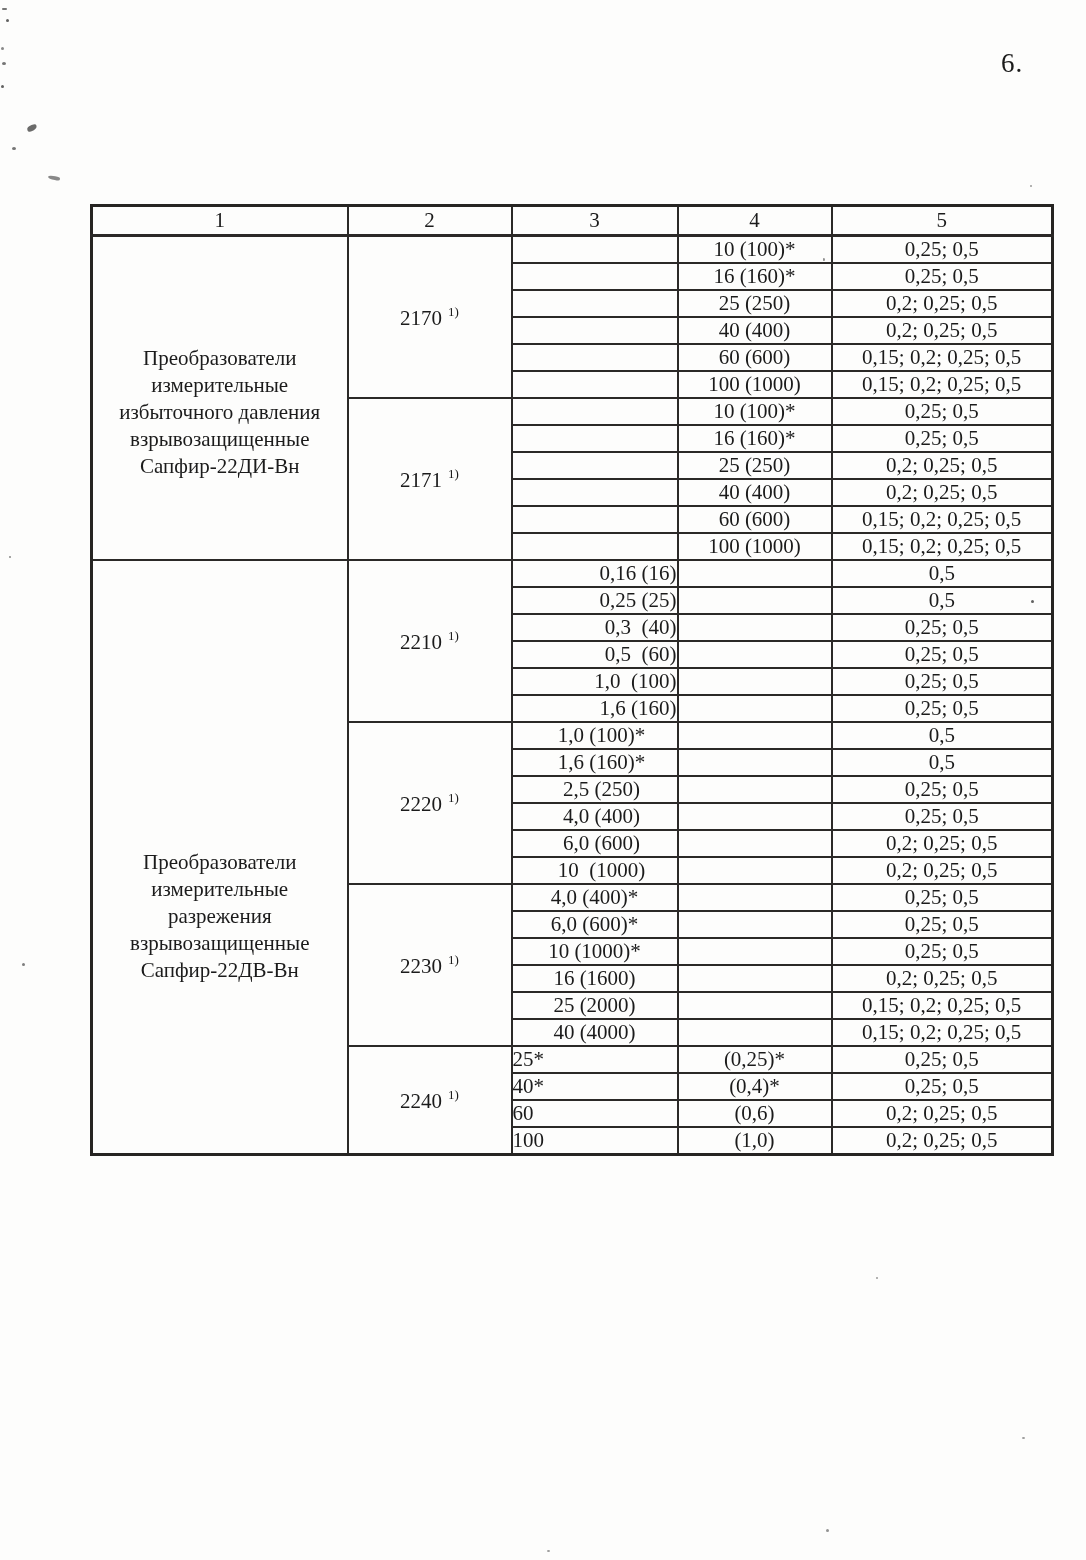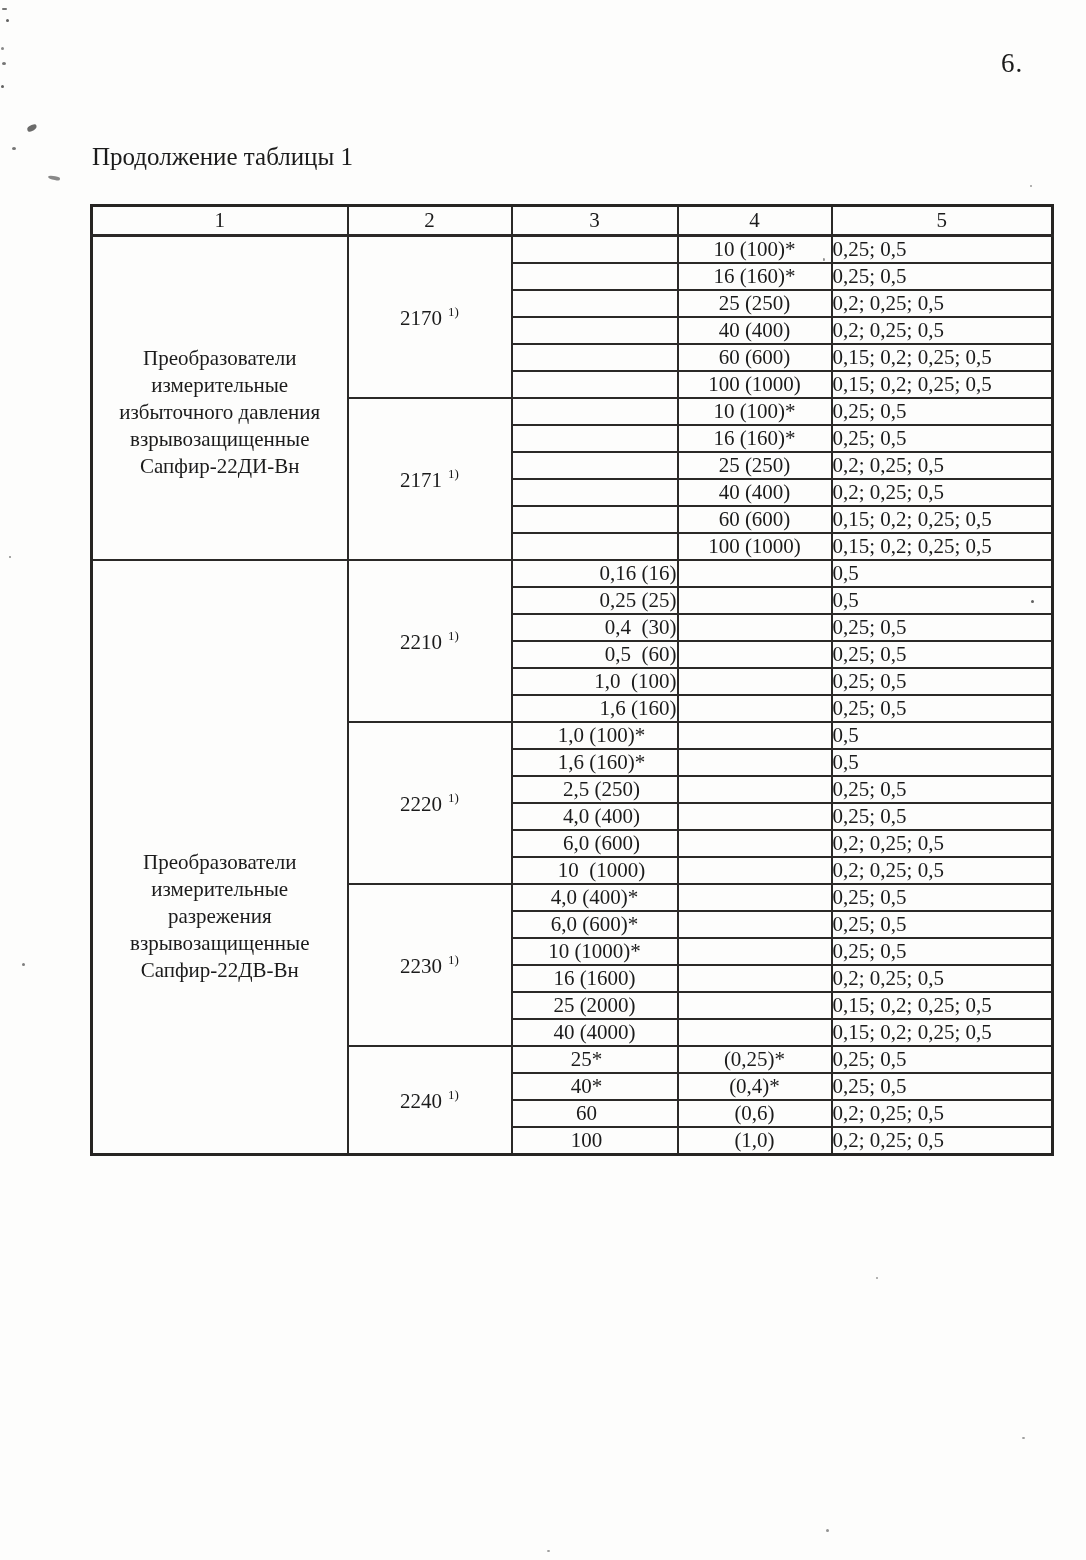--- a/index.html
+++ b/index.html
@@ -74,40 +74,39 @@
   td.model sup {
     font-size: 13px;
     margin-left: 6px;
     vertical-align: 9px;
   }
 
   td.c3 { white-space: pre; }
   td.c3.a-r8  { text-align: right;  }
   td.c3.a-csm { text-align: center; padding-left: 14px; }
   td.c3.a-c   { text-align: center; }
-  td.c3.a-r36 { text-align: center;  padding-right: 16px; }
+  td.c3.a-r36 { text-align: left;  padding-right: 16px; }
 
   td.c4 { text-align: center; }
   td.c4.c4-shift { }
 
-  td.c5 { text-align: left; padding-right: 22px; white-space: pre; }
+  td.c5 { text-align: center; padding-right: 22px; white-space: pre; }
 
   .speck {
     position: absolute;
     background: #3a3a3a;
     border-radius: 50%;
   }
 </style>
 </head>
 <body>
 
 <div class="page">
 
   <div class="page-number">6.</div>
-  <div class="doc-title">Продолжение таблицы 1</div>
 
   <table class="main">
     <colgroup>
       <col style="width:256px">
         <col style="width:164px">
         <col style="width:166px">
         <col style="width:154px">
         <col style="width:221px">
     </colgroup>
     <tbody>
@@ -198,21 +197,21 @@
       <td class="c3 a-r8">0,16 (16)</td>
           <td class="c4"></td>
           <td class="c5">0,5</td>
         </tr>
     <tr>
           <td class="c3 a-r8">0,25 (25)</td>
           <td class="c4"></td>
           <td class="c5">0,5</td>
         </tr>
     <tr>
-          <td class="c3 a-r8">0,4  (30)</td>
+          <td class="c3 a-r8">0,3  (40)</td>
           <td class="c4"></td>
           <td class="c5">0,25; 0,5</td>
         </tr>
     <tr>
           <td class="c3 a-r8">0,5  (60)</td>
           <td class="c4"></td>
           <td class="c5">0,25; 0,5</td>
         </tr>
     <tr>
           <td class="c3 a-r8">1,0  (100)</td>

